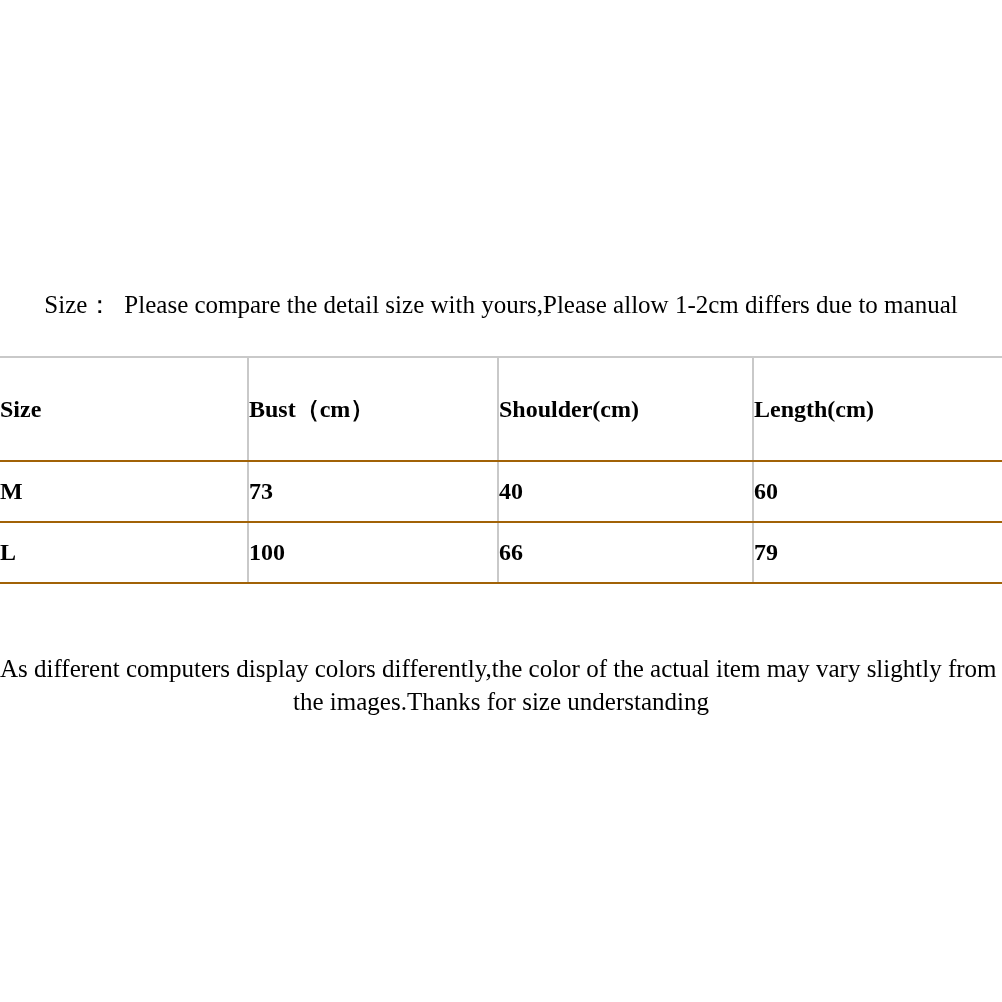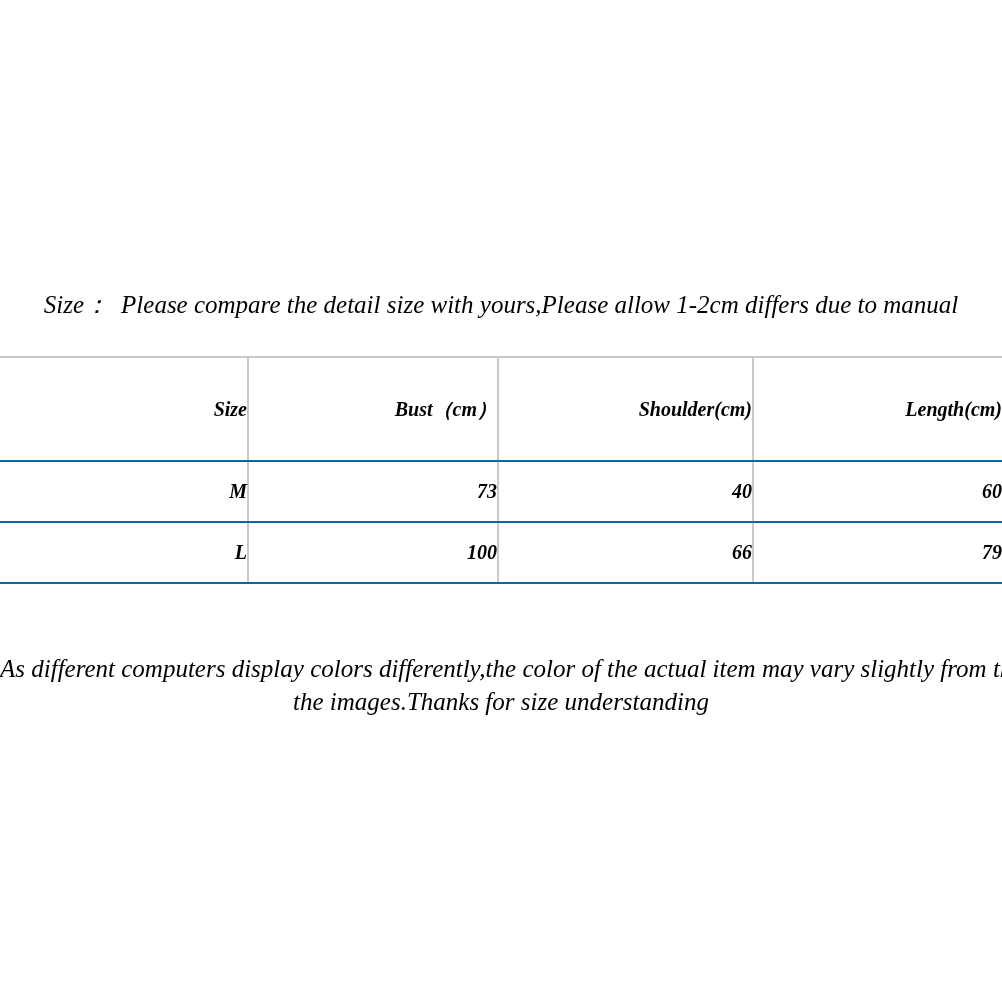--- a/index.html
+++ b/index.html
@@ -8,21 +8,20 @@
     background: #ffffff;
   }
   .canvas {
     position: relative;
     width: 1002px;
     height: 1002px;
     background: #ffffff;
     overflow: hidden;
     color: #000000;
     font-family: "Liberation Serif", "DejaVu Serif", serif;
-    font-style: italic;
   }
   
   .notice {
     position: absolute;
     top: 288px;
     left: 0;
     width: 100%;
     text-align: center;
     font-size: 25px;
     line-height: 33px;
@@ -33,25 +32,25 @@
   .size-table {
     position: absolute;
     top: 356px;
     left: 0;
     width: 1002px;
     border-collapse: collapse;
     table-layout: fixed;
     border-top: 2px solid #c9c9c9;
   }
   .size-table th, .size-table td {
-    border-bottom: 2px solid #0369a1;
-    text-align: right;
+    border-bottom: 2px solid #a16207;
+    text-align: left;
     vertical-align: middle;
     font-weight: bold;
-    font-size: 20px;
+    font-size: 24px;
     color: #000000;
     padding: 0;
   }
   .size-table th { height: 102px; }
   .size-table td { height: 59px; }
   .size-table th:not(:last-child),
   .size-table td:not(:last-child) {
     border-right: 2px solid #c9c9c9;
   }
   

